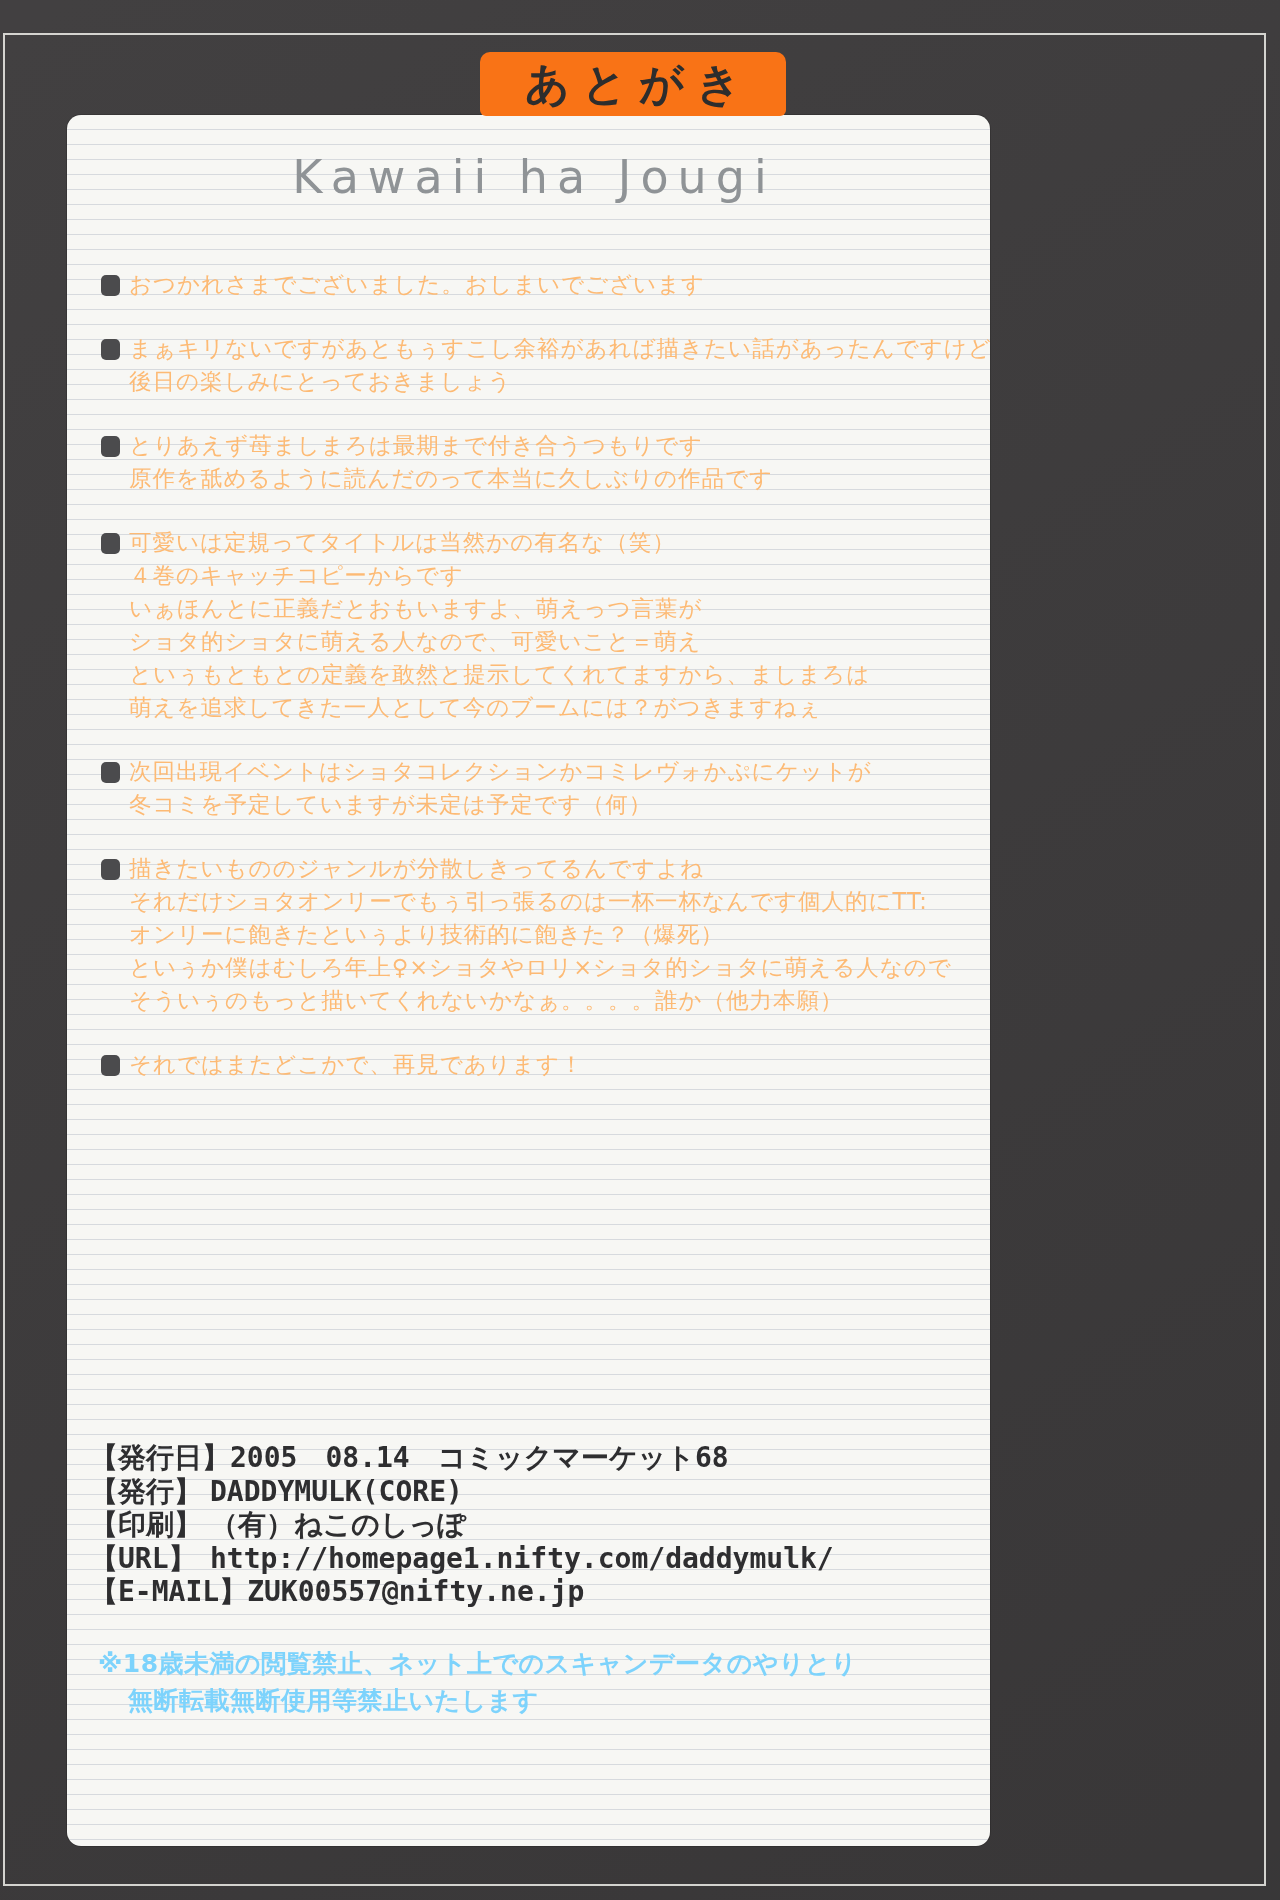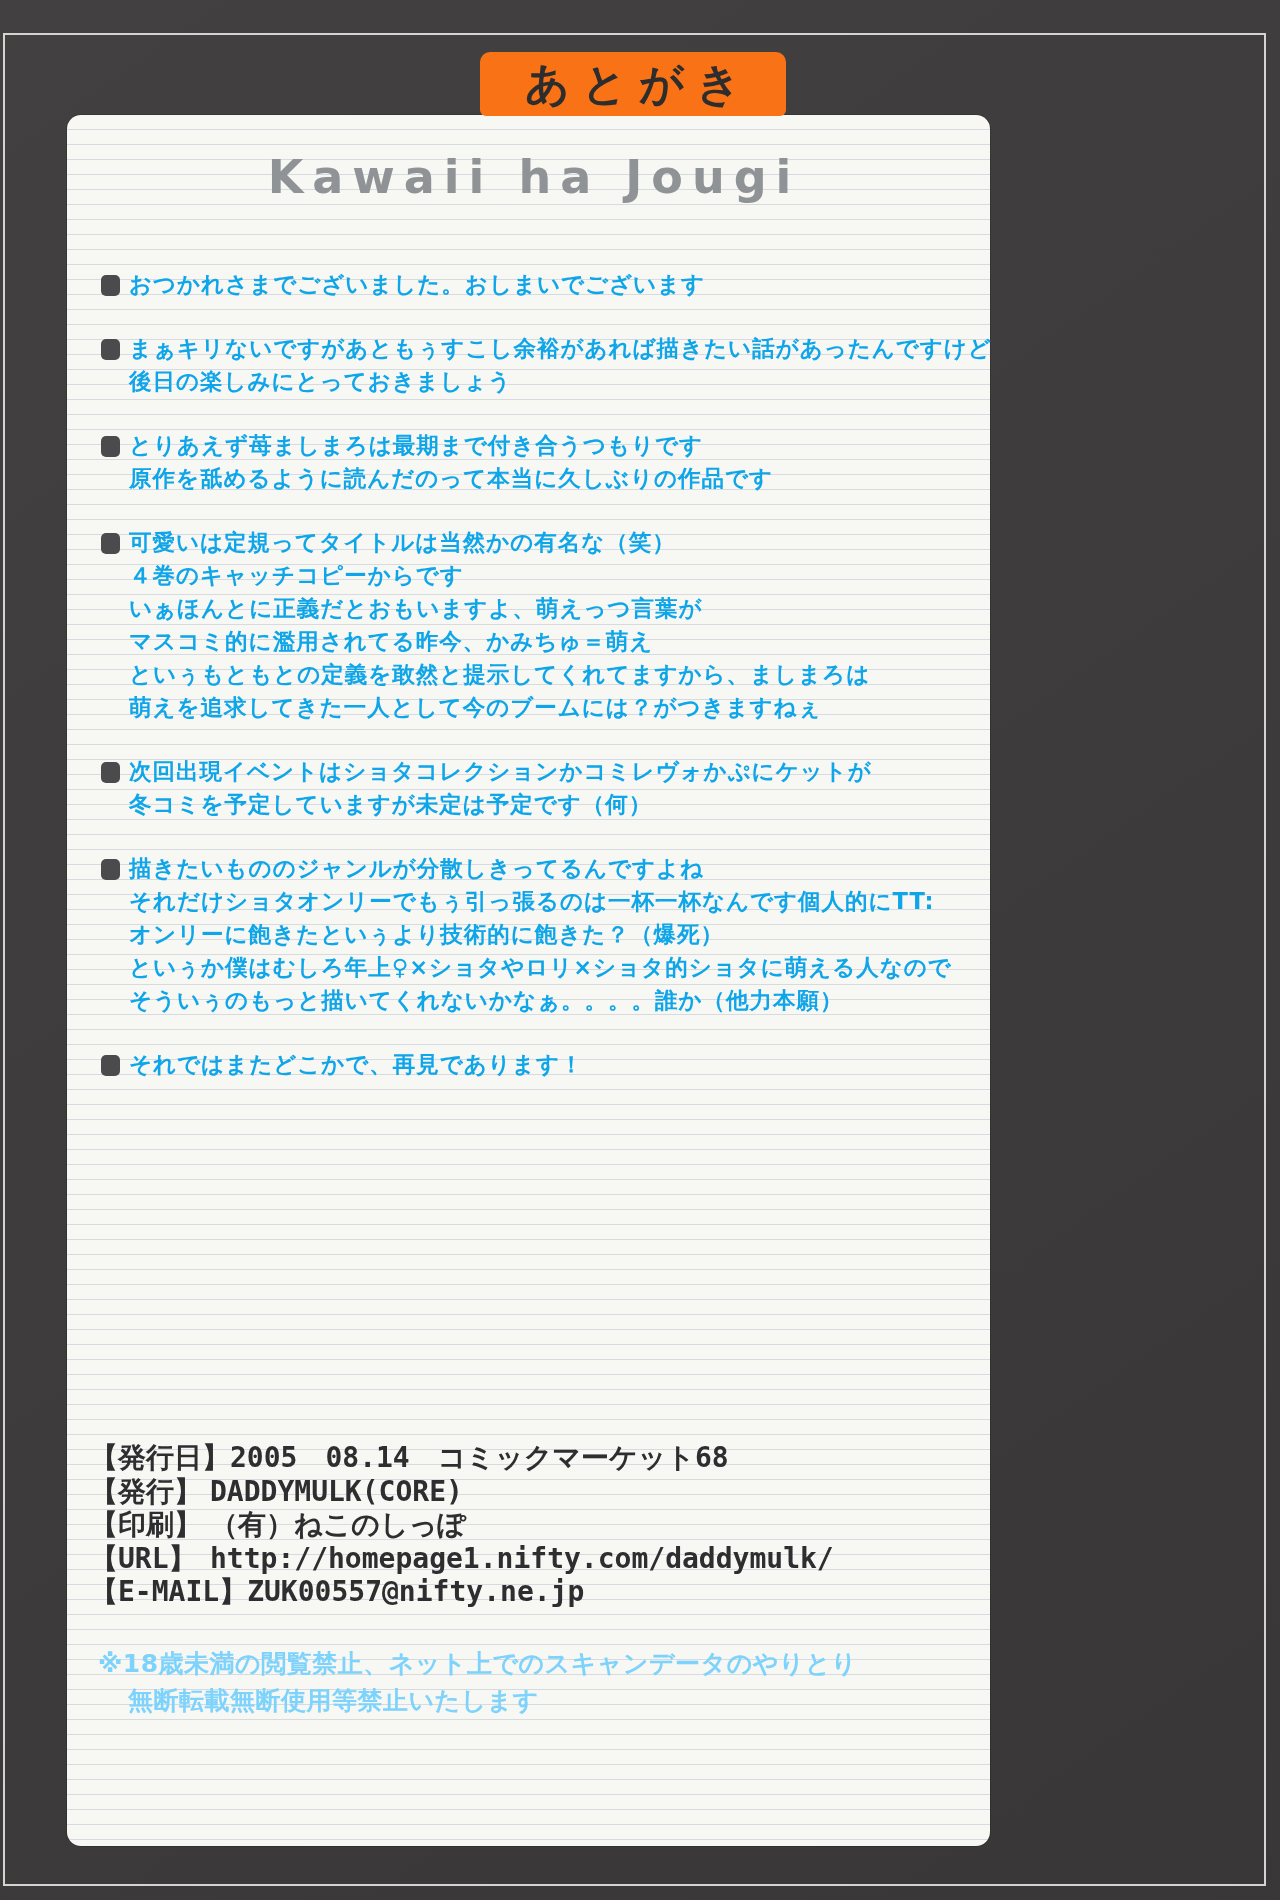--- a/index.html
+++ b/index.html
@@ -32,27 +32,27 @@
     background:#f97316;
     border-radius:10px 10px 6px 6px;
     display:flex; align-items:center; justify-content:center;
     font-size:44px; font-weight:bold; color:#2d2d2d;
     letter-spacing:12px; text-indent:12px;
     z-index:3;
   }
   .subtitle {
     position:absolute; left:0; top:150px; width:1068px;
     text-align:center;
-    font-size:46px; font-weight:bold; color:#8f9396;
+    font-size:46px; font-weight:normal; color:#8f9396;
     letter-spacing:9px;
     z-index:2;
   }
   .notes {
     position:absolute; left:103px; top:268px; width:872px;
-    color:#0ea5e9; font-size:22.5px; font-weight:bold;
+    color:#fdba74; font-size:22.5px; font-weight:normal;
     letter-spacing:1px;
     z-index:2;
   }
   .note { position:relative; padding-left:26px; line-height:33px; margin-bottom:31px; }
   .note .bullet {
     position:absolute; left:-2px; top:7px;
     width:19px; height:21px;
     background:#4b4b4d; border-radius:5px;
   }
   .note .line { white-space:nowrap; }
@@ -103,21 +103,21 @@
     <span class="bullet"></span>
     <div class="line">とりあえず苺ましまろは最期まで付き合うつもりです</div>
     <div class="line">原作を舐めるように読んだのって本当に久しぶりの作品です</div>
   </div>
 
   <div class="note">
     <span class="bullet"></span>
     <div class="line">可愛いは定規ってタイトルは当然かの有名な（笑）</div>
     <div class="line">４巻のキャッチコピーからです</div>
     <div class="line">いぁほんとに正義だとおもいますよ、萌えっつ言葉が</div>
-    <div class="line">マスコミ的に濫用されてる昨今、かみちゅ＝萌え</div>
+    <div class="line">ショタ的ショタに萌える人なので、可愛いこと＝萌え</div>
     <div class="line">といぅもともとの定義を敢然と提示してくれてますから、ましまろは</div>
     <div class="line">萌えを追求してきた一人として今のブームには？がつきますねぇ</div>
   </div>
 
 
   <div class="note">
     <span class="bullet"></span>
     <div class="line">次回出現イベントはショタコレクションかコミレヴォかぷにケットが</div>
     <div class="line">冬コミを予定していますが未定は予定です（何）</div>
   </div>

